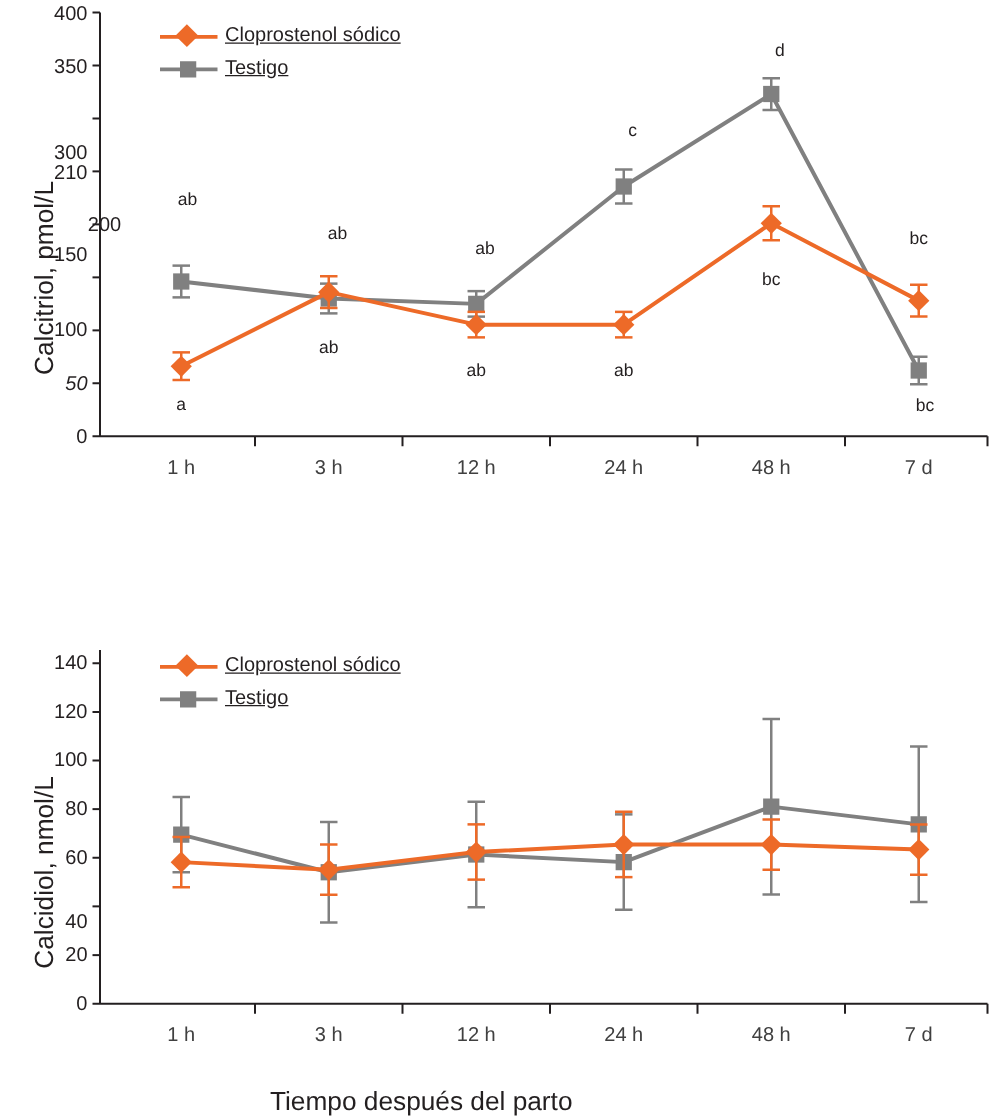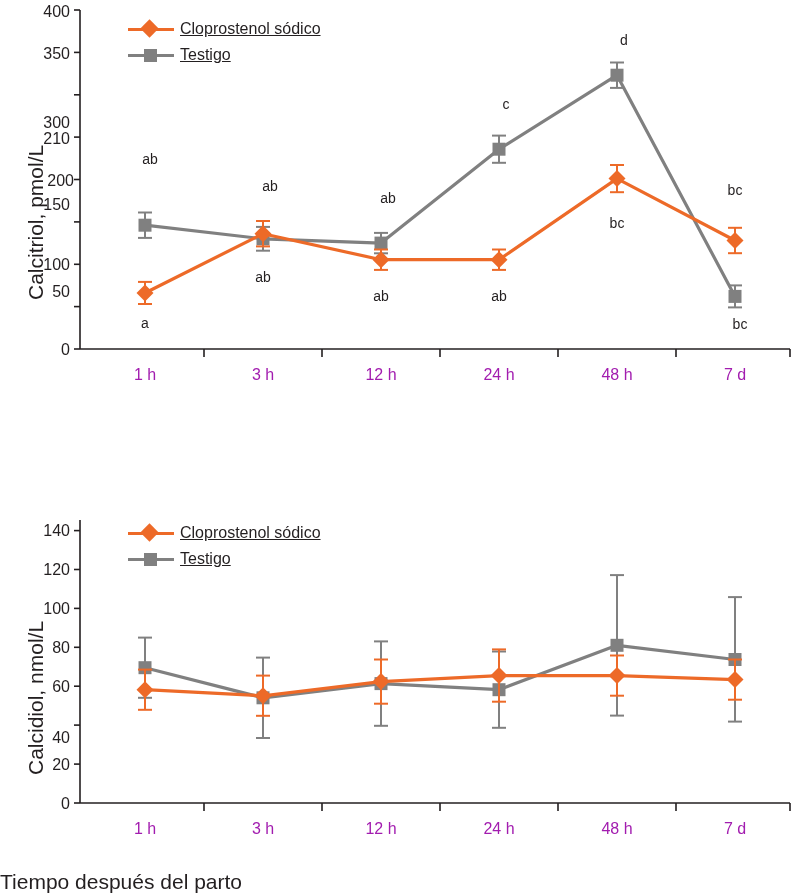--- a/index.html
+++ b/index.html
@@ -41,34 +41,35 @@
     font-size: 21px;
     color: #231f20;
     white-space: nowrap;
     letter-spacing: 0px;
   }
   .xlabel {
     position: absolute;
     font-size: 21px;
     color: #231f20;
     white-space: nowrap;
+    text-align: center;
     width: 674px;
     left: 0;
   }
   .tick-label {
     position: absolute;
     font-size: 16px;
     color: #231f20;
     text-align: right;
     white-space: nowrap;
   }
   .xtick-label {
     position: absolute;
     font-size: 16px;
-    color: #a21caf;
+    color: #404040;
     text-align: center;
     white-space: nowrap;
   }
   .legend {
     position: absolute;
     font-size: 16px;
     color: #231f20;
   }
   .legend-row {
     display: flex;
@@ -122,24 +123,24 @@
 <div class="page">
 
   <div class="chart-block" id="chart-top">
 
     <div class="ylabel" style="left:24px; top:300px;">Calcitriol, pmol/L</div>
 
     <div class="tick-label" style="left:34px; top:3px; width:36px;">400</div>
     <div class="tick-label" style="left:34px; top:45px; width:36px;text-align:right;">350</div>
     <div class="tick-label" style="left:34px; top:87px; width:36px;margin-top:27px;">300</div>
     <div class="tick-label" style="left:34px; top:130px; width:36px;">210</div>
-    <div class="tick-label" style="left:26px; top:172px; width:36px;padding-left:12px;">200</div>
+    <div class="tick-label" style="left:49px; top:172px; width:36px;padding-left:12px;">200</div>
     <div class="tick-label" style="left:34px; top:196px; width:36px;">150</div>
     <div class="tick-label" style="left:34px; top:256px; width:36px;">100</div>
-    <div class="tick-label" style="left:34px; top:283px; width:36px;">50</div>
+    <div class="tick-label" style="left:34px; top:299px; width:36px;font-style:italic;">50</div>
     <div class="tick-label" style="left:34px; top:341px; width:36px;">0</div>
 
     <div class="xtick-label" style="left:110px; top:366px; width:70px;">1 h</div>
     <div class="xtick-label" style="left:228px; top:366px; width:70px;">3 h</div>
     <div class="xtick-label" style="left:346px; top:366px; width:70px;">12 h</div>
     <div class="xtick-label" style="left:464px; top:366px; width:70px;">24 h</div>
     <div class="xtick-label" style="left:582px; top:366px; width:70px;">48 h</div>
     <div class="xtick-label" style="left:700px; top:366px; width:70px;">7 d</div>
 
     <div class="legend" style="left:128px; top:16px;">

